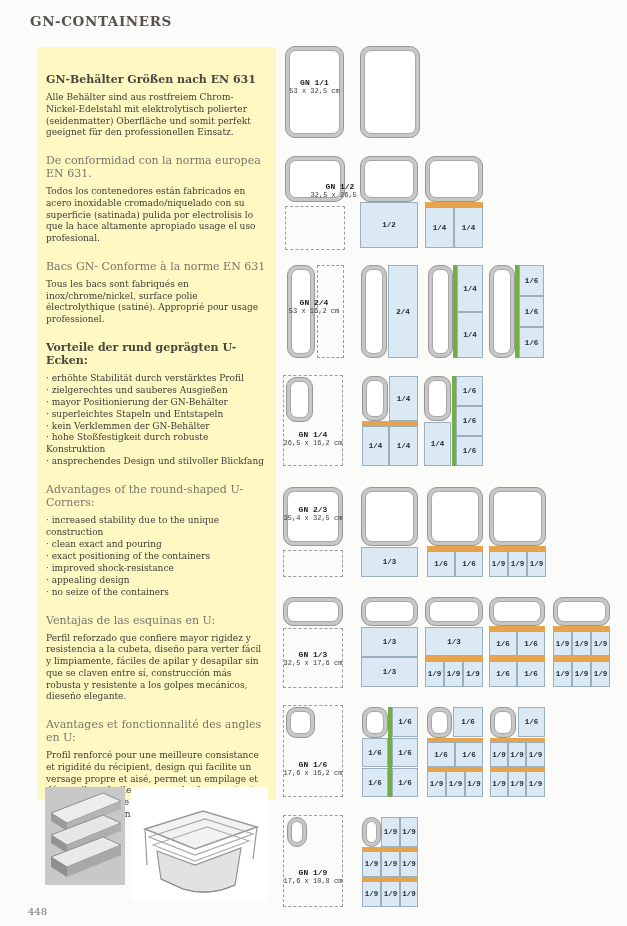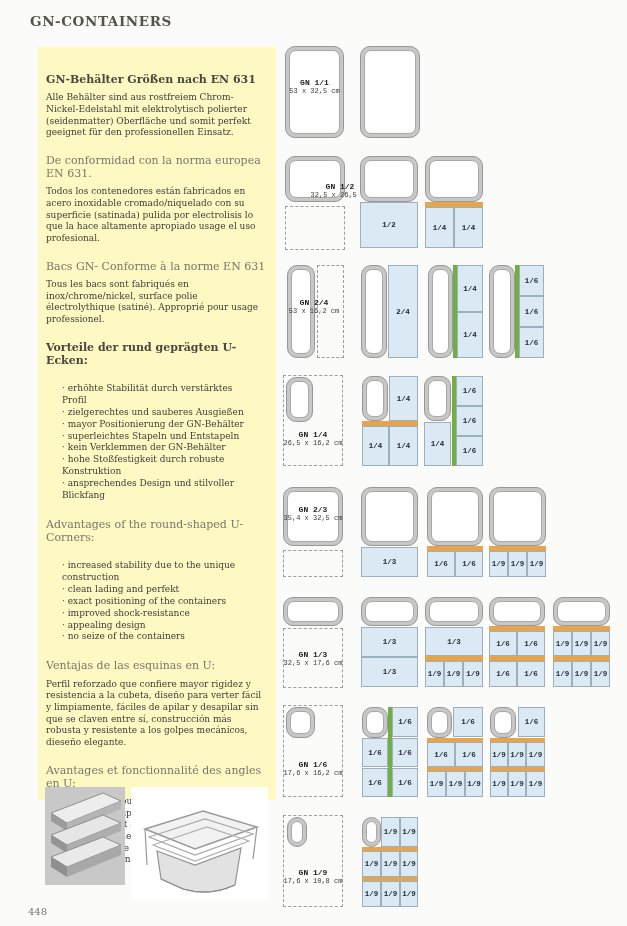--- a/index.html
+++ b/index.html
@@ -13,21 +13,21 @@
     font-size:13.5px;font-weight:bold;letter-spacing:.6px;color:#55514b;
   }
   .info-panel{
     position:absolute;left:38px;top:47px;width:238px;height:753px;
     background:#fef9c3;box-sizing:border-box;padding:26px 10px 0 8px;
   }
   .sec{margin:0 0 15px 0;}
   .sec-h{font-size:11px;color:#7a766b;margin:0 0 6px 0;line-height:1.2;}
   .sec-h.de{color:#4b473f;font-weight:bold;}
   .sec-b{font-size:9px;color:#3f3d38;line-height:1.3;margin:0;}
-  ul.blts{list-style:none;margin:16px;padding:0;font-size:9px;color:#3f3d38;line-height:1.32;}
+  ul.blts{list-style:none;margin:0;padding:0;font-size:9px;color:#3f3d38;line-height:1.32;}
   ul.blts li::before{content:"· ";}
   .photos{position:absolute;left:45px;top:787px;display:flex;}
   .photo{display:block;}
   .footer-page{
     position:absolute;left:28px;top:906px;font-size:10px;color:#77746e;
     font-family:"DejaVu Serif",serif;
   }
   
   .diagram-layer{position:absolute;left:0;top:0;width:627px;height:926px;
     font-family:Liberation Mono, monospace;}
@@ -73,21 +73,21 @@
         <li>superleichtes Stapeln und Entstapeln</li>
         <li>kein Verklemmen der GN-Behälter</li>
         <li>hohe Stoßfestigkeit durch robuste Konstruktion</li>
         <li>ansprechendes Design und stilvoller Blickfang</li>
       </ul>
   </div>
   <div class="sec">
     <p class="sec-h">Advantages of the round-shaped U-Corners:</p>
     <ul class="blts">
         <li>increased stability due to the unique construction</li>
-        <li>clean lading and perfekt</li>
+        <li>clean exact and pouring</li>
         <li>exact positioning of the containers</li>
         <li>improved shock-resistance</li>
         <li>appealing design</li>
         <li>no seize of the containers</li>
       </ul>
   </div>
   <div class="sec">
     <p class="sec-h">Ventajas de las esquinas en U:</p>
     <p class="sec-b">Perfil reforzado que confiere mayor rigidez y resistencia a la cubeta, diseño para verter fácil y limpiamente, fáciles de apilar y desapilar sin que se claven entre sí, construcción más robusta y resistente a los golpes mecánicos, dieseño elegante.</p>
   </div>

